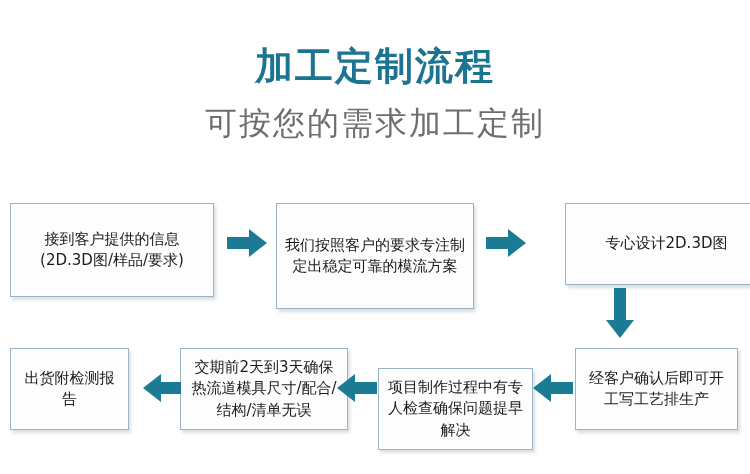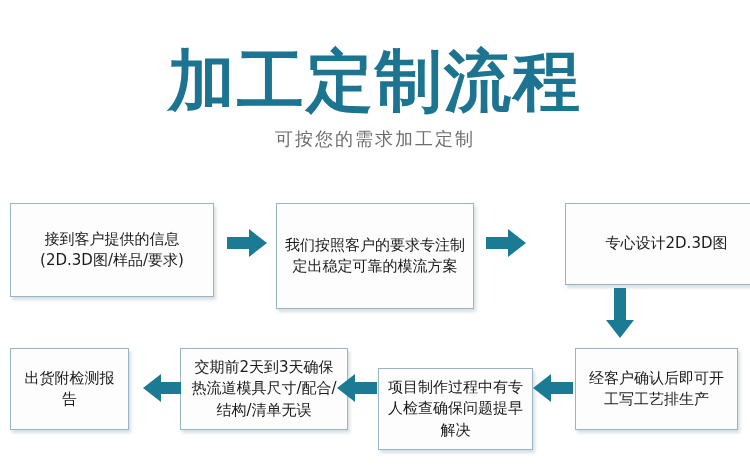--- a/index.html
+++ b/index.html
@@ -20,31 +20,31 @@
   .header {
     position: absolute;
     left: 0;
     top: 0;
     width: 750px;
     text-align: center;
   }
   .main-title {
     margin: 0;
     padding-top: 46px;
-    font-size: 67px;
+    font-size: 38px;
     line-height: 1.06;
     font-weight: bold;
     letter-spacing: 2px;
     color: #1d7491;
     font-family: "DejaVu Sans", "Liberation Sans", sans-serif;
   }
   .sub-title {
-    margin: 0;
+    margin: 8px;
     padding-top: 12px;
-    font-size: 18px;
+    font-size: 32px;
     line-height: 1.1;
     letter-spacing: 2px;
     color: #6e6e6e;
     font-weight: normal;
   }
 
   
   .flow-box {
     position: absolute;
     box-sizing: border-box;

